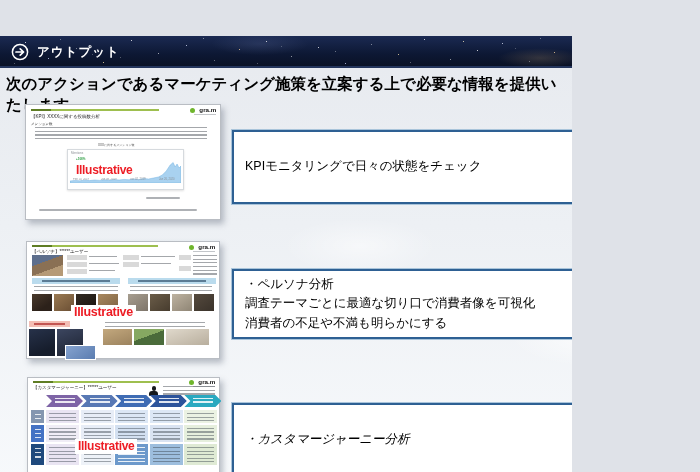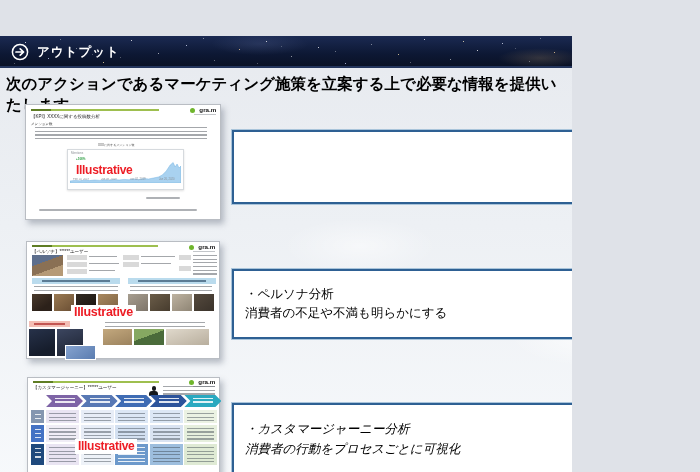--- a/index.html
+++ b/index.html
@@ -119,20 +119,21 @@
       <div class="micro s27" style="left:33px; bottom:1px;">Jun 08, 2019</div>
       <div class="micro s27" style="left:62px; bottom:1px;">Oct 02, 2019</div>
       <div class="micro s27" style="left:91px; bottom:1px;">Jan 26, 2020</div>
     </div>
     <div class="illu" style="left:47px; top:58px; font-size:12px;">Illustrative</div>
     <div class="tline" style="right:40px; top:92px; width:34px;"></div>
     <div class="tline" style="left:13px; top:104px; width:158px;"></div>
   </div>
 
   <div class="infobox" style="top:94px; height:74px;">
+    <div class="line">KPIモニタリングで日々の状態をチェック</div>
   </div>
 
   <div class="thumb" style="left:26px; top:205px; width:194px; height:118px;">
     <div class="gbar" style="left:5px; top:3px; width:126px;"></div>
     <div class="ldot" style="right:25px; top:3px;"></div>
     <div class="ltext" style="right:4px; top:1px;">gra.m</div>
     <div class="ltag" style="right:4px; top:9px; width:22px;"></div>
     <div class="micro s45" style="left:5px; top:7px;">【ペルソナ】******ユーザー</div>
 
     <div class="photo" style="left:5px; top:13px; width:31px; height:21px; background:linear-gradient(160deg,#5d6e8c 0 35%,#8a7054 35% 65%,#b59a77 65%);"></div>
@@ -172,20 +173,21 @@
     <div class="photo" style="left:2px;  top:87px; width:26px; height:27px; background:linear-gradient(160deg,#27324a,#161d2c 75%);"></div>
     <div class="photo" style="left:30px; top:87px; width:26px; height:27px; background:linear-gradient(160deg,#3c4660,#232a3b 75%);"></div>
     <div class="photo" style="left:38px; top:103px; width:31px; height:15px; background:linear-gradient(145deg,#86a3cf,#5a7cb0); border:1px solid #fff; z-index:2;"></div>
     <div class="photo" style="left:76px;  top:87px; width:29px; height:16px; background:linear-gradient(160deg,#c3a87e,#9b825d);"></div>
     <div class="photo" style="left:107px; top:87px; width:30px; height:16px; background:linear-gradient(160deg,#86a861 0 45%,#4a6b3a 45%);"></div>
     <div class="photo" style="left:139px; top:87px; width:43px; height:16px; background:linear-gradient(160deg,#e0d9cc,#b8ae9d);"></div>
   </div>
 
   <div class="infobox" style="top:233px; height:70px;">
     <div class="line">・ペルソナ分析</div>
+    <div class="line">調査テーマごとに最適な切り口で消費者像を可視化</div>
     <div class="line">消費者の不足や不満も明らかにする</div>
   </div>
 
   <div class="thumb" style="left:27px; top:341px; width:193px; height:127px;">
     <div class="gbar" style="left:5px; top:3px; width:126px;"></div>
     <div class="ldot" style="right:25px; top:2px;"></div>
     <div class="ltext" style="right:4px; top:0px;">gra.m</div>
     <div class="ltag" style="right:4px; top:8px; width:22px;"></div>
     <div class="micro s45" style="left:5px; top:7px;">【カスタマージャーニー】******ユーザー</div>
     <div class="person" style="left:121px; top:8px;"></div>
@@ -224,16 +226,15 @@
     <div class="cell" style="left:52.6px;  top:97px; width:33px; height:26px; --c:#9fc0e2;"></div>
     <div class="cell w" style="left:87.2px;  top:97px; width:33px; height:26px; --c:#4f81bd;"></div>
     <div class="cell w" style="left:121.8px; top:97px; width:33px; height:26px; --c:#6d99cb;"></div>
     <div class="cell" style="left:156.4px; top:97px; width:33px; height:26px; --c:#b8d18e;"></div>
 
     <div class="illu" style="left:47px; top:61px; font-size:12px; z-index:3;">Illustrative</div>
   </div>
 
   <div class="infobox" style="top:367px; height:73px;font-style:italic;">
     <div class="line">・カスタマージャーニー分析</div>
-    <div class="line">消費者の行動をプロセスごとに可視化</div>
   </div>
 
 </div>
 
 </body></html>

